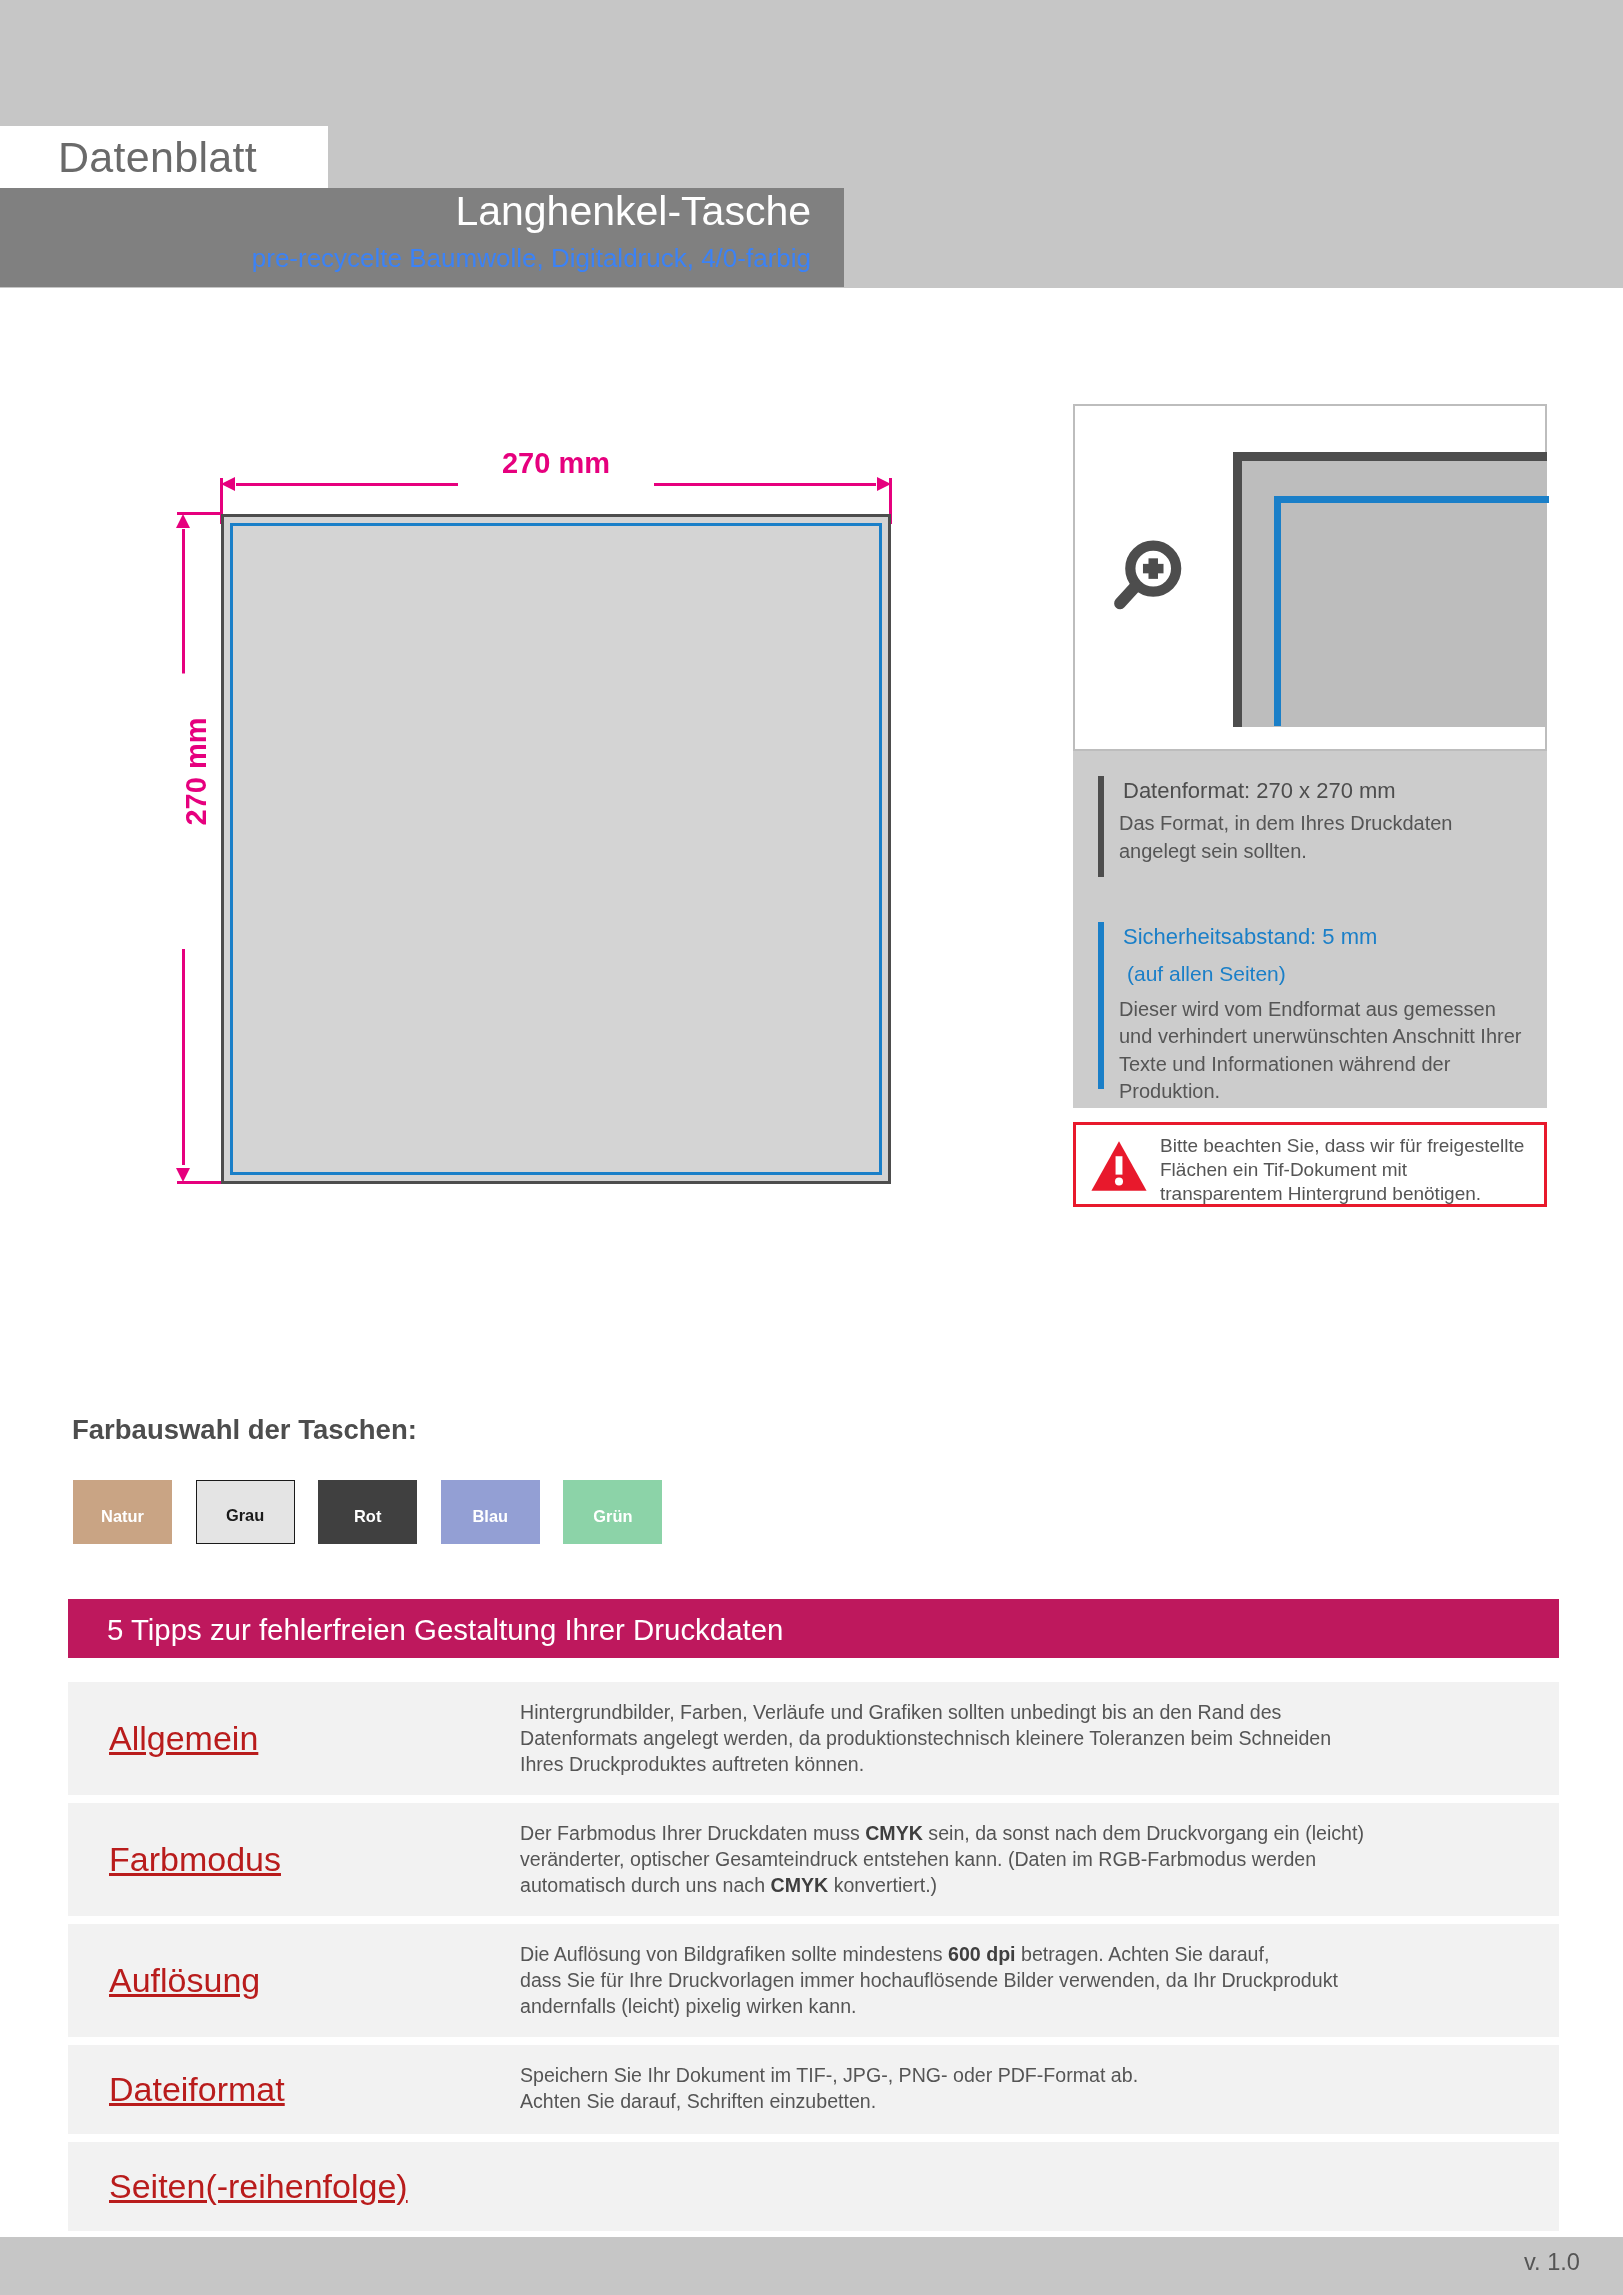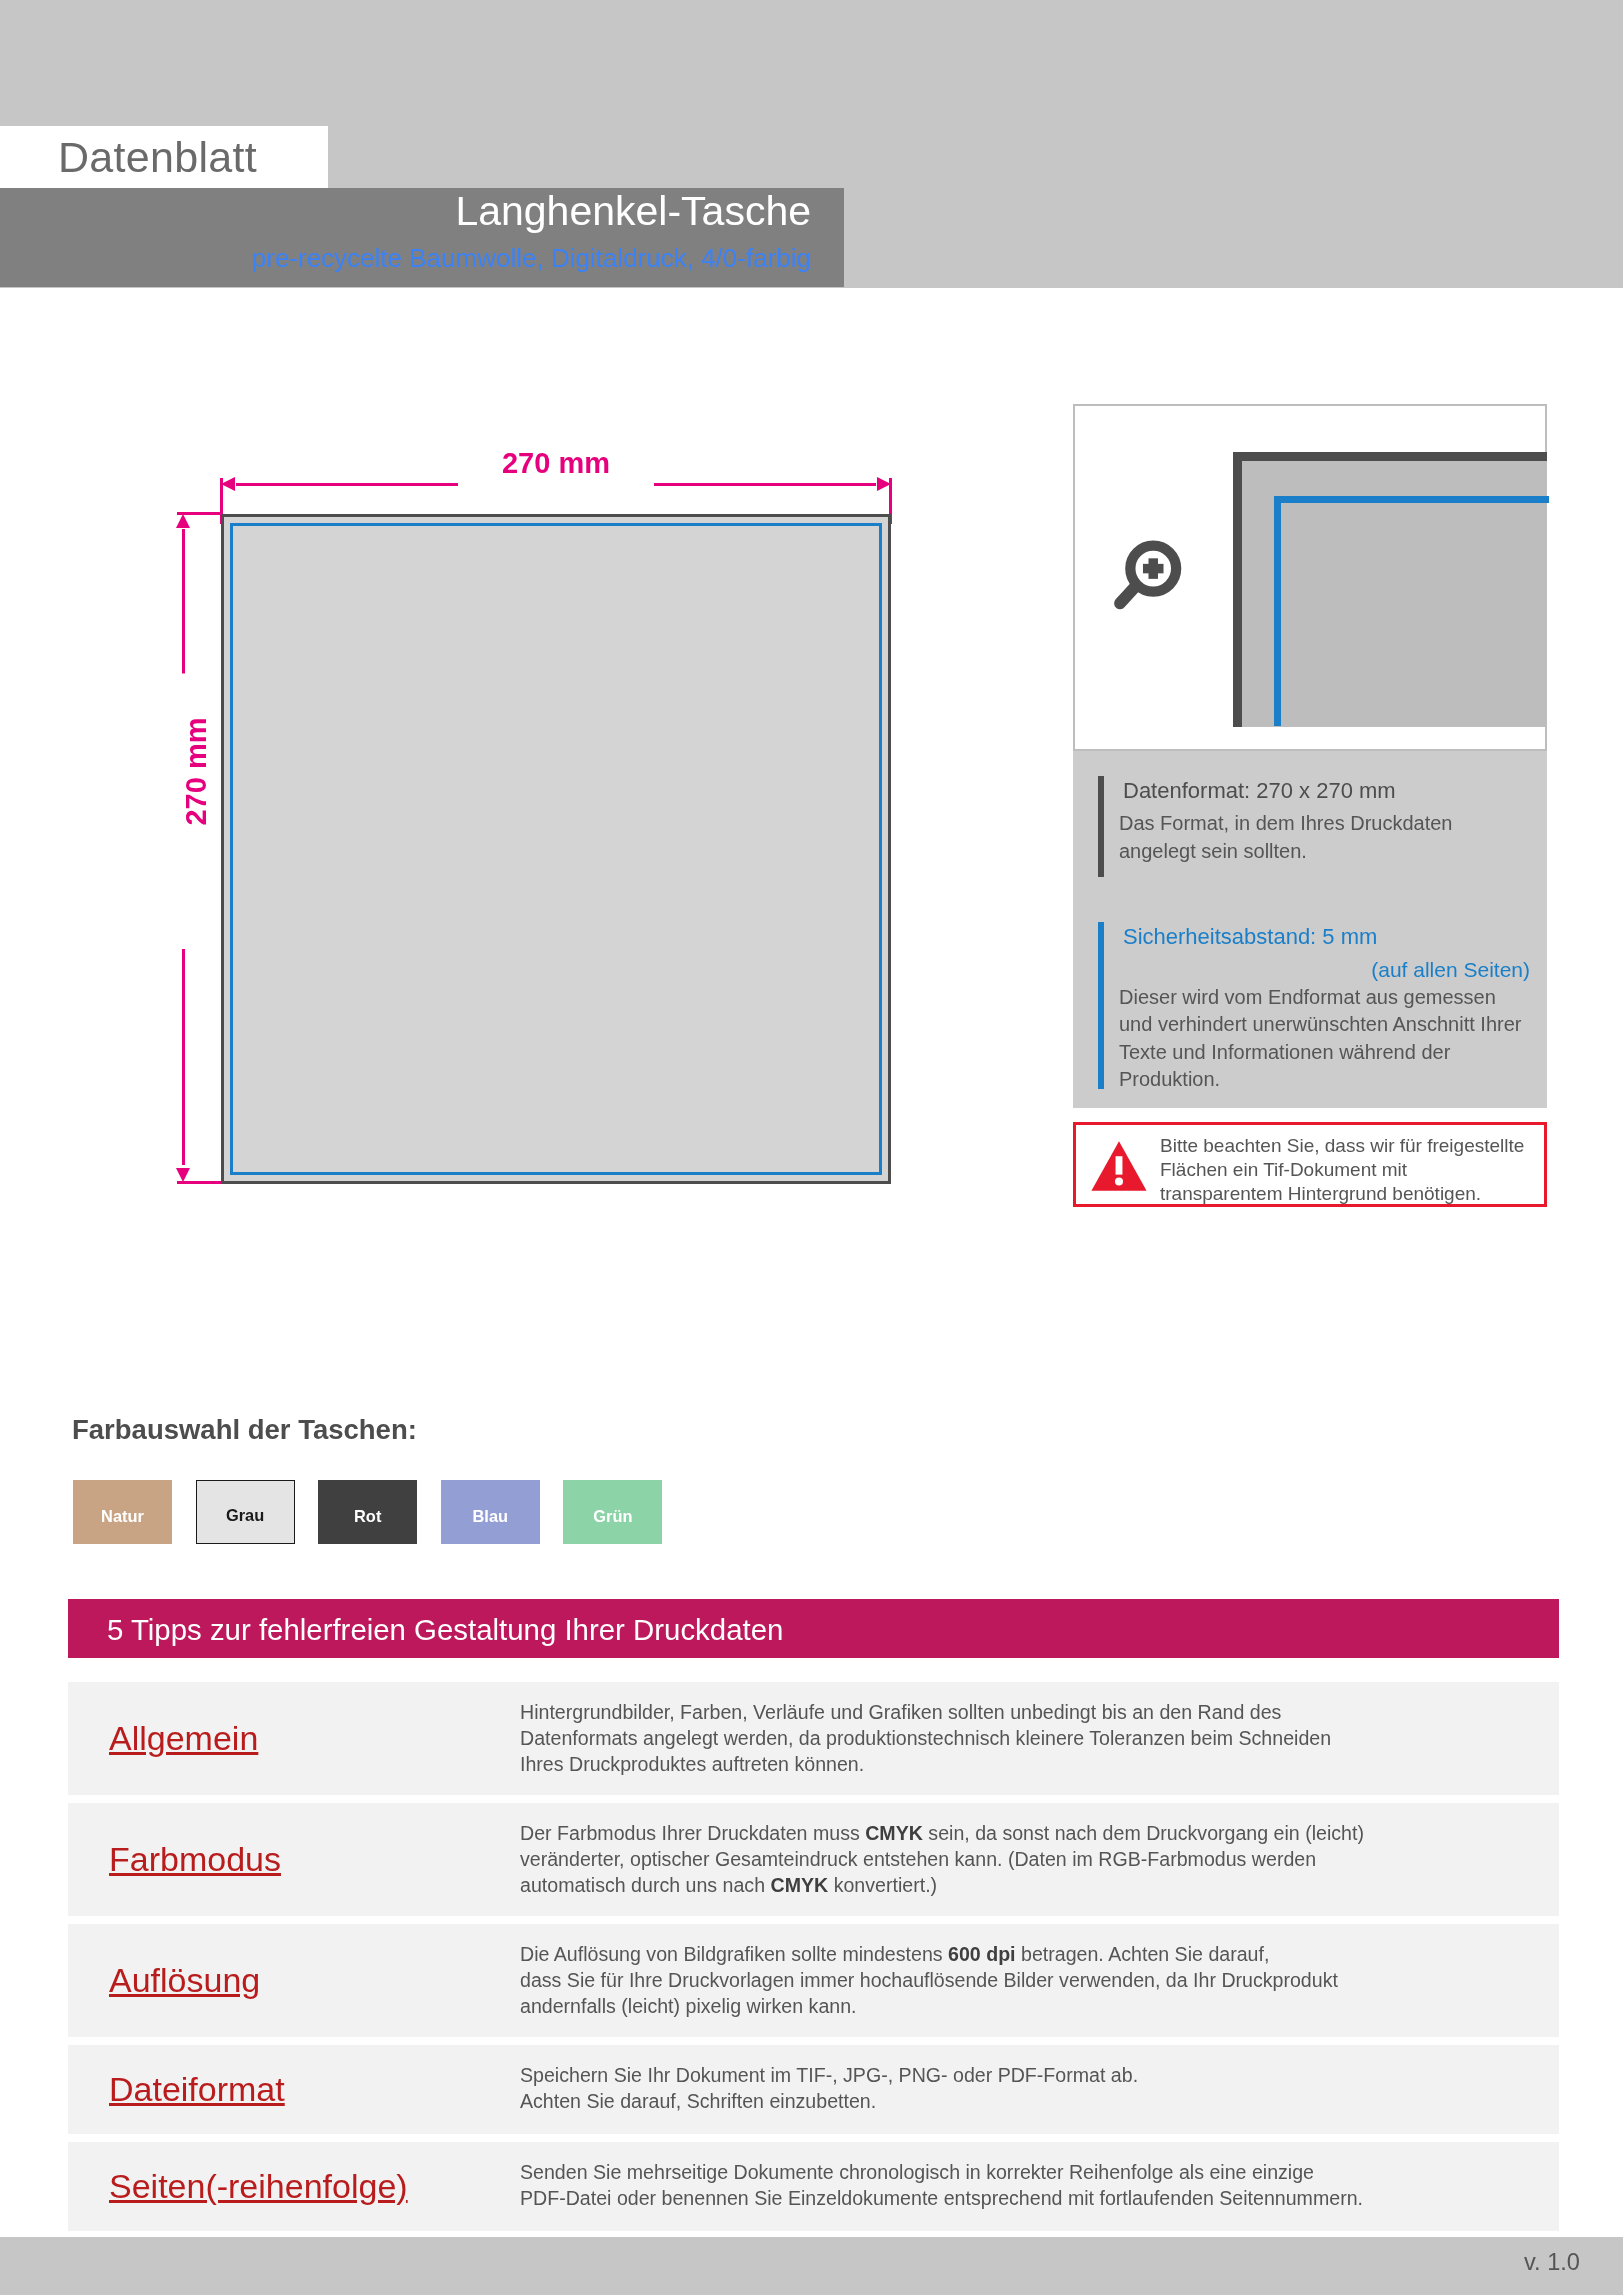--- a/index.html
+++ b/index.html
@@ -202,22 +202,21 @@
   }
   .legend-title {
     font-size: 22px;
     font-weight: normal;
     line-height: 30px;
     margin: 4px;
   }
   .legend-sub {
     font-size: 21px;
     line-height: 27.5px;
-    margin: 0;
-    text-align: right;
+    margin: 8px;
   }
   .legend-body {
     font-size: 20px;
     line-height: 27.5px;
     color: #555555;
     margin: 0;
   }
 
   #warning-box {
     position: absolute;
@@ -436,19 +435,18 @@
     <div class="tip-row" style="min-height: 113px;">
       <div class="tip-label">Auflösung</div>
       <div class="tip-body">Die Auflösung von Bildgrafiken sollte mindestens <b>600 dpi</b> betragen. Achten Sie darauf,<br>dass Sie für Ihre Druckvorlagen immer hochauflösende Bilder verwenden, da Ihr Druckprodukt<br>andernfalls (leicht) pixelig wirken kann.</div>
     </div>
     <div class="tip-row" style="min-height: 89px;">
       <div class="tip-label">Dateiformat</div>
       <div class="tip-body">Speichern Sie Ihr Dokument im TIF-, JPG-, PNG- oder PDF-Format ab.<br>Achten Sie darauf, Schriften einzubetten.</div>
     </div>
     <div class="tip-row" style="min-height: 89px;">
       <div class="tip-label">Seiten(-reihenfolge)</div>
-      <div class="tip-body">Senden Sie mehrseitige Dokumente chronologisch in korrekter Reihenfolge als eine einzige<br>PDF-Datei oder benennen Sie Einzeldokumente entsprechend mit fortlaufenden Seitennummern.</div>
     </div>
   </div>
 
 <div id="footer-band"></div>
 <div id="footer-version">v. 1.0</div>
 
 
 </body></html>

